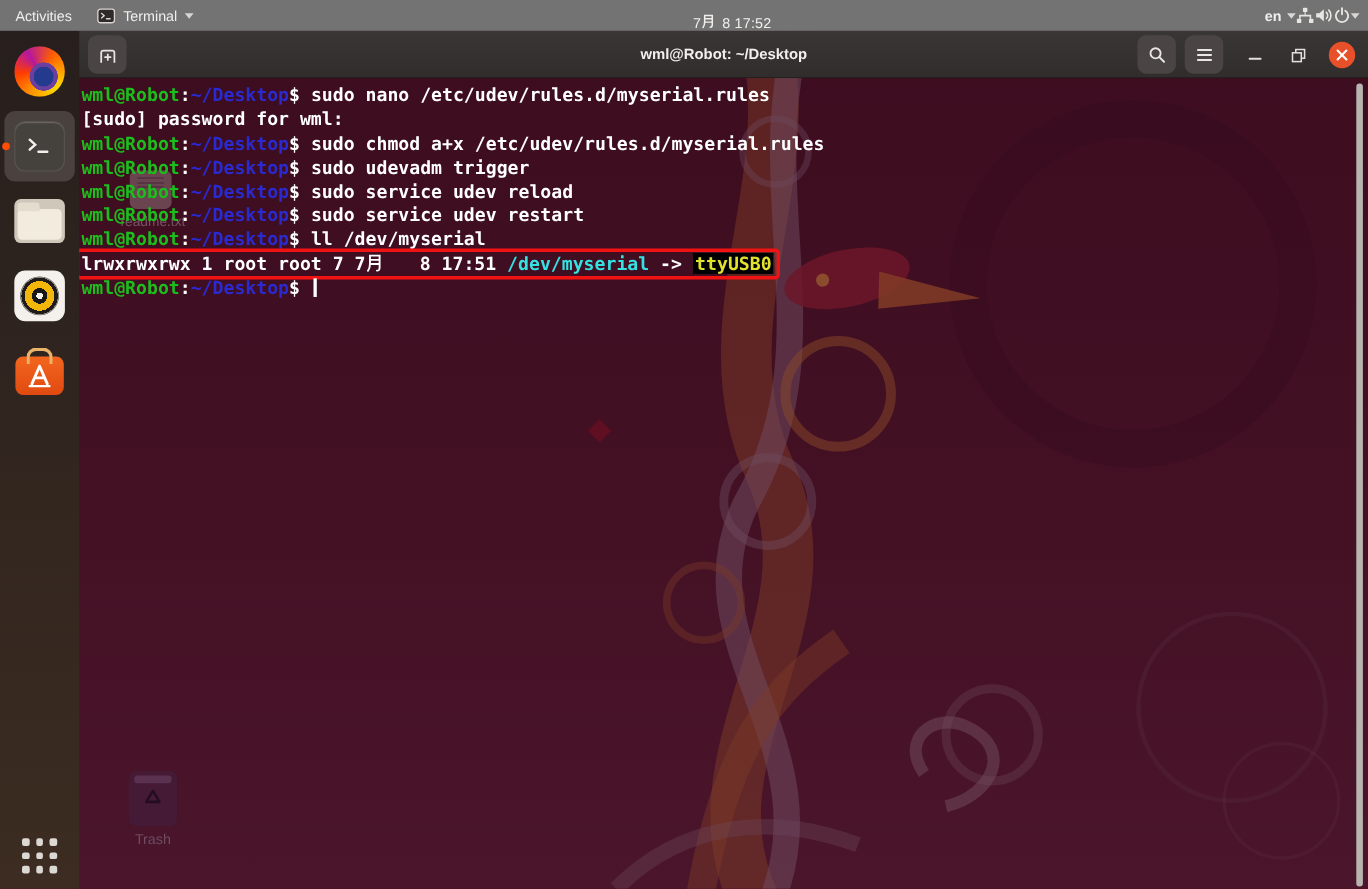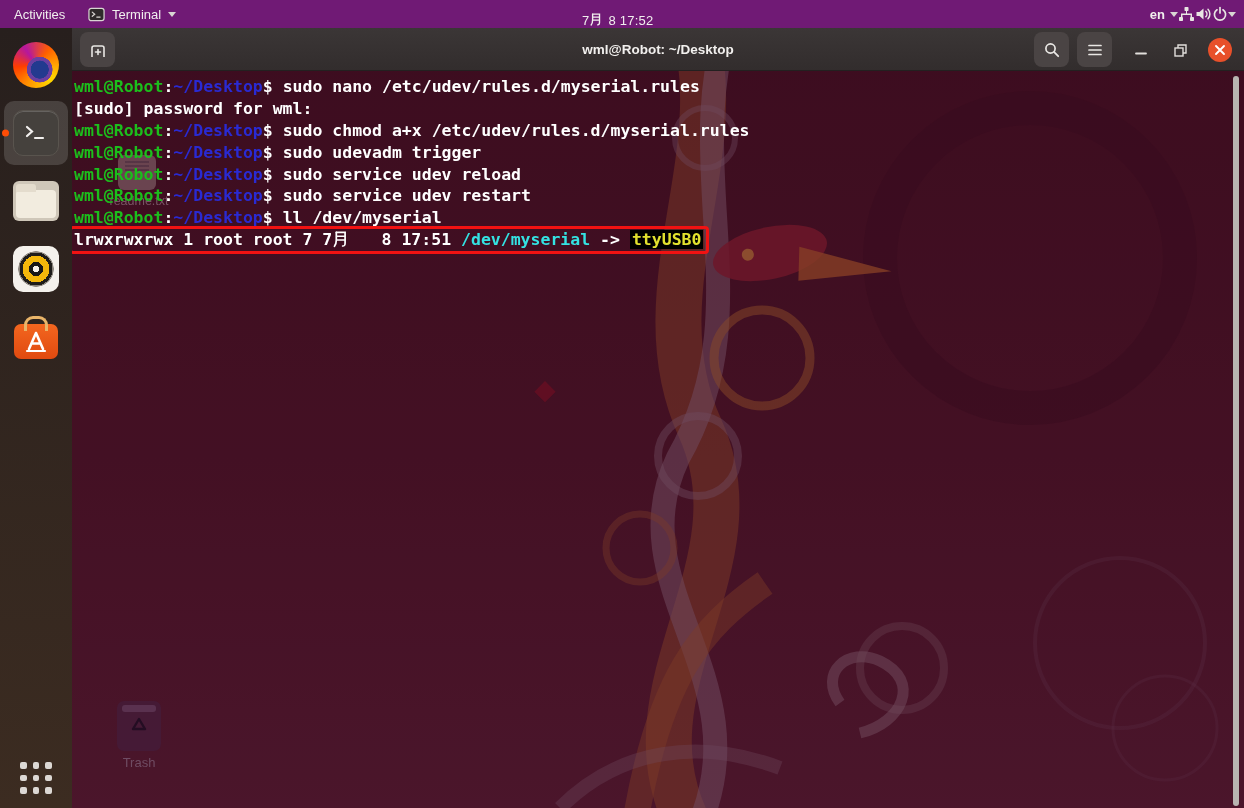--- a/index.html
+++ b/index.html
@@ -4,26 +4,26 @@
 <style>
   * { margin:0; padding:0; box-sizing:border-box; }
   html,body { width:1244px; height:808px; }
   body { position:relative; overflow:hidden; background:#4e1627;
          font-family:"Liberation Sans",sans-serif; color:#fff; }
 
   .wallpaper { position:absolute; left:0; top:28px; width:1244px; height:780px; }
 
   
   .topbar { position:absolute; left:0; top:0; width:1244px; height:28px;
-            background:#701a75; z-index:50; color:#f1efee; font-size:13px; }
+            background:#737373; z-index:50; color:#f1efee; font-size:13px; }
   .topbar button { background:none; border:none; color:inherit; font:inherit; cursor:pointer; }
   .tb-activities { position:absolute; left:14px; top:0; height:28px; font-weight:600; }
   .tb-appmenu { position:absolute; left:88px; top:0; height:28px; display:flex;
                 align-items:center; gap:7px; font-weight:600; }
-  .tb-clock { position:absolute; left:582px; top:0; height:40px; font-weight:600; letter-spacing:.2px; }
+  .tb-clock { position:absolute; left:630px; top:0; height:40px; font-weight:600; letter-spacing:.2px; }
   .tb-right { position:absolute; right:8px; top:0; height:28px; display:flex;
               align-items:center; }
   .tb-right button { display:flex; align-items:center; gap:5px; font-weight:600; }
   .caret { width:0; height:0; border-left:4px solid transparent; border-right:4px solid transparent;
            border-top:5px solid #d9d6d3; display:inline-block; }
   .tb-ico { display:inline-flex; }
 
   
   .dock { position:absolute; left:0; top:28px; width:72px; height:780px; z-index:40;
           background:linear-gradient(#271f1d,#3c2c21); display:flex; flex-direction:column;
@@ -306,17 +306,17 @@
           <path d="M11 3 L17 13 H5 Z" fill="none" stroke="rgba(25,10,30,.75)" stroke-width="2.4" stroke-linejoin="round"></path>
         </svg>
       </div>
       <div class="trash-label">Trash</div>
     </div>
 
     <div class="term"><div class="tline"><span class="seg-user">wml@Robot</span><span class="seg-fg">:</span><span class="seg-path">~/Desktop</span><span class="seg-fg">$ </span><span class="seg-fg">sudo nano /etc/udev/rules.d/myserial.rules</span></div><div class="tline"><span class="seg-fg">[sudo] password for wml:</span></div><div class="tline"><span class="seg-user">wml@Robot</span><span class="seg-fg">:</span><span class="seg-path">~/Desktop</span><span class="seg-fg">$ </span><span class="seg-fg">sudo chmod a+x /etc/udev/rules.d/myserial.rules</span></div><div class="tline"><span class="seg-user">wml@Robot</span><span class="seg-fg">:</span><span class="seg-path">~/Desktop</span><span class="seg-fg">$ </span><span class="seg-fg">sudo udevadm trigger</span></div><div class="tline"><span class="seg-user">wml@Robot</span><span class="seg-fg">:</span><span class="seg-path">~/Desktop</span><span class="seg-fg">$ </span><span class="seg-fg">sudo service udev reload</span></div><div class="tline"><span class="seg-user">wml@Robot</span><span class="seg-fg">:</span><span class="seg-path">~/Desktop</span><span class="seg-fg">$ </span><span class="seg-fg">sudo service udev restart</span></div><div class="tline"><span class="seg-user">wml@Robot</span><span class="seg-fg">:</span><span class="seg-path">~/Desktop</span><span class="seg-fg">$ </span><span class="seg-fg">ll /dev/myserial</span></div><div class="tline"><span class="ann"><span class="seg-fg">lrwxrwxrwx 1 root root 7 7<svg class="yue" viewBox="0 0 12 14">
                 <path d="M2.3 1.2h7.6v9.3c0 2.1-.5 2.5-2.1 2.5" fill="none" stroke="currentColor" stroke-width="1.5" stroke-linecap="round"></path>
                 <path d="M2.3 1.2v6.6c0 2.6-.5 4-1.6 5.4" fill="none" stroke="currentColor" stroke-width="1.5" stroke-linecap="round"></path>
                 <path d="M2.6 4.5h7M2.6 7.8h7" stroke="currentColor" stroke-width="1.4" stroke-linecap="round"></path>
-              </svg>   8 17:51 </span><span class="seg-cyan">/dev/myserial</span><span class="seg-fg"> -&gt; </span><span class="seg-dev">ttyUSB0</span></span></div></div>
+              </svg>   8 17:51 </span><span class="seg-cyan">/dev/myserial</span><span class="seg-fg"> -&gt; </span><span class="seg-dev">ttyUSB0</span></span></div><div class="tline"><span class="seg-user">wml@Robot</span><span class="seg-fg">:</span><span class="seg-path">~/Desktop</span><span class="seg-fg">$ </span><span class="cursor"></span></div></div>
 
     <div class="scrollbar"></div>
   </div>
 </section>
 
 </body></html>

